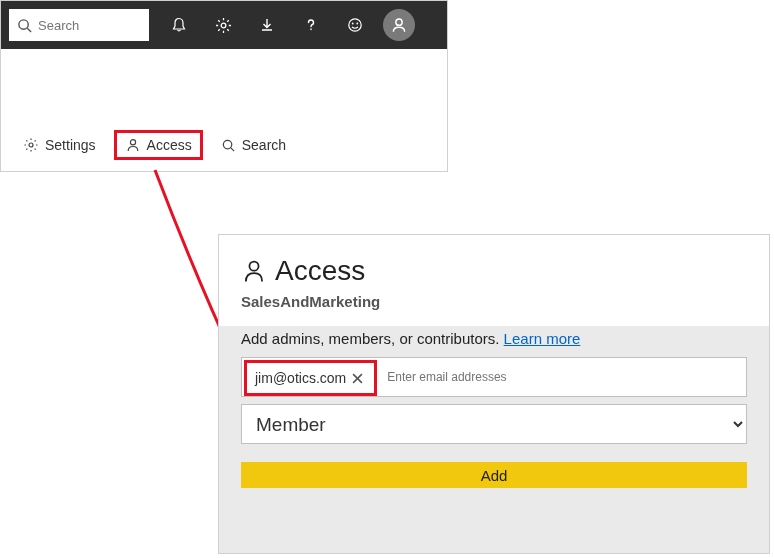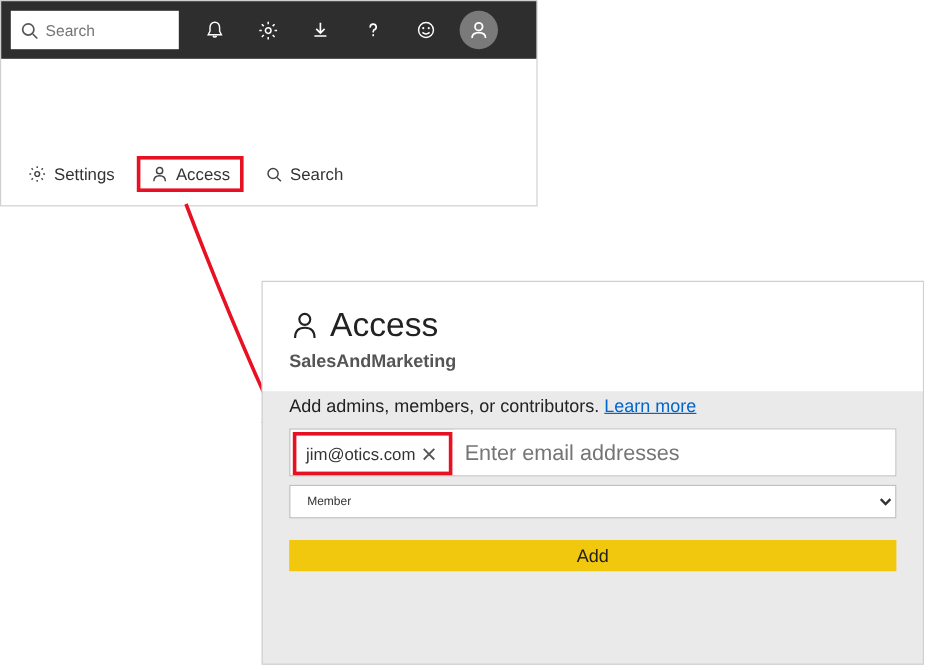--- a/index.html
+++ b/index.html
@@ -25,23 +25,23 @@
     .access-header { background: #fff; padding: 20px 22px 16px 22px; }
     .access-title { display: flex; align-items: center; gap: 8px; font-size: 28px; font-weight: 400; color: #222; }
     .access-sub { font-size: 15px; font-weight: 600; color: #555; margin-top: 6px; }
     .access-body { padding: 4px 22px 22px 22px; }
     .body-label { font-size: 15px; color: #222; margin-bottom: 10px; }
     .learn-link { color: #0066cc; text-decoration: underline; cursor: pointer; }
     
     .email-row { background: #fff; border: 1px solid #bfbfbf; height: 40px; display: flex; margin-bottom: 7px; }
     .email-chip { display: flex; align-items: center; gap: 2px; padding: 0 8px; height: 36px; margin: 2px; border: 3px solid #e81123; font-size: 14px; color: #333; }
     .chip-x { width: 18px; height: 18px; display: flex; align-items: center; justify-content: center; cursor: pointer; color: #555; }
-    .email-input { border: none; outline: none; font-size: 18px; padding: 0 8px; flex: 1; height: 100%; color: #333; }
+    .email-input { border: none; outline: none; font-size: 12px; padding: 0 8px; flex: 1; height: 100%; color: #333; }
     
-    .role-select { width: 100%; height: 28px; border: 1px solid #bfbfbf; background: #fff; font-size: 10px; padding: 0 10px; color: #333; margin-bottom: 18px; }
+    .role-select { width: 100%; height: 40px; border: 1px solid #bfbfbf; background: #fff; font-size: 19px; padding: 0 10px; color: #333; margin-bottom: 18px; }
     
     .add-btn { width: 100%; height: 26px; background: #f2c80f; border: none; font-size: 15px; color: #222; cursor: pointer; }
     
     
     .arrow-svg { position: absolute; left: 140px; top: 165px; pointer-events: none; }
     
     svg { display: block; }
   </style>
 </head>
 <body>

